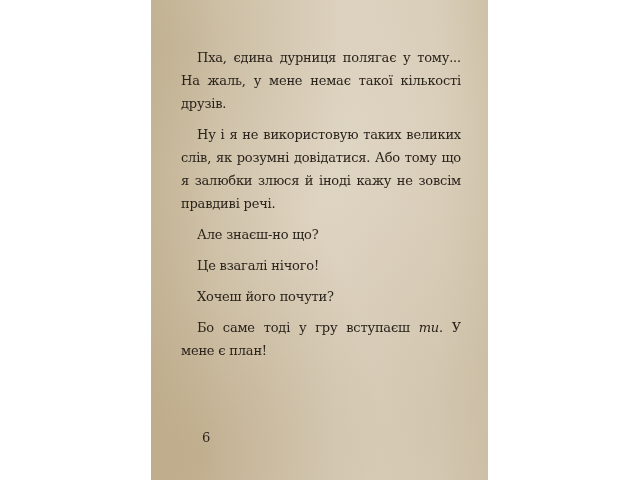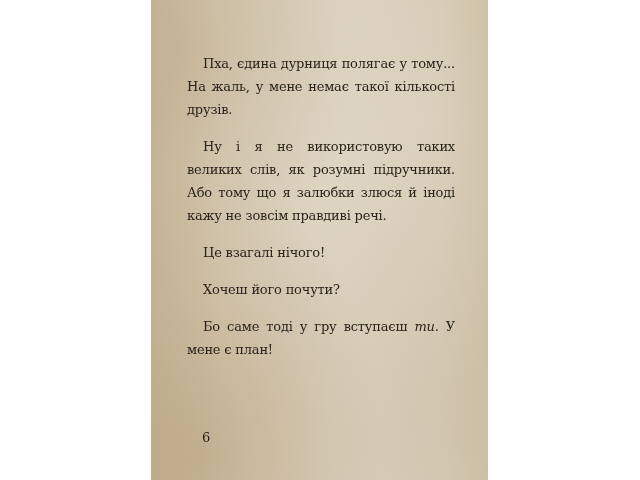--- a/index.html
+++ b/index.html
@@ -14,31 +14,32 @@
         radial-gradient(ellipse at 10% 10%, rgba(180,160,125,0.35) 0%, rgba(180,160,125,0) 40%),
         radial-gradient(ellipse at 90% 85%, rgba(200,185,160,0.4) 0%, rgba(200,185,160,0) 50%),
         radial-gradient(ellipse at 60% 40%, rgba(225,215,198,0.6) 0%, rgba(225,215,198,0) 60%),
         linear-gradient(90deg, #c8b99c 0%, #d6cab3 20%, #dcd2bf 55%, #d8cdb8 85%, #cfc2a8 100%);
     }
     .text {
       position: absolute; left: 22px; top: 38px; width: 296px;
       color: #2a231b; font-size: 13px; line-height: 23px; text-align: justify;
       letter-spacing: -0.2px;
     }
-    .text p { margin: 14px; text-indent: 16px; }
+    .text p { margin: 8px; text-indent: 16px; }
     .text em { font-style: italic; }
     .page-number {
       position: absolute; left: 51px; top: 430px; font-size: 13px; color: #2a231b;
     }
   </style>
 </head>
 <body>
 
 <div class="page">
   <div class="text">
     <p>Пха, єдина дурниця полягає у тому... На жаль, у мене немає такої кількості друзів.</p>
-    <p>Ну і я не використовую таких великих слів, як розумні підручники. Або тому що я залюбки злюся й іноді кажу не зовсім правдиві речі.</p>
+    <p>Ну і я не використовую таких великих слів, як розумні довідатися. Або тому що я залюбки злюся й іноді кажу не зовсім правдиві речі.</p>
+    <p>Але знаєш-но що?</p>
     <p>Це взагалі нічого!</p>
     <p>Хочеш його почути?</p>
     <p><span>Бо саме тоді у гру вступаєш </span><em>ти</em><span>. У мене є план!</span></p>
   </div>
   <div class="page-number">6</div>
 </div>
 
 </body></html>

